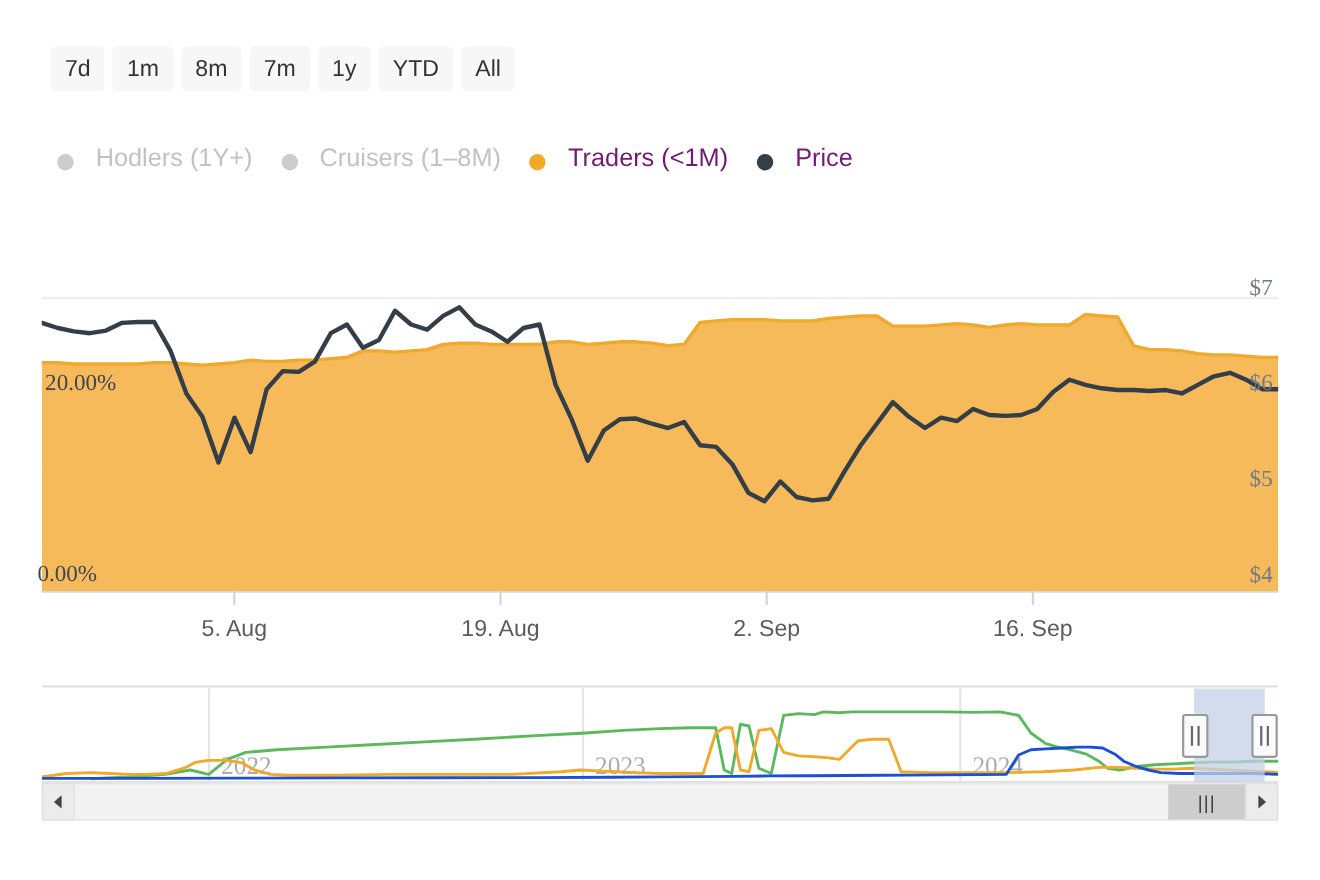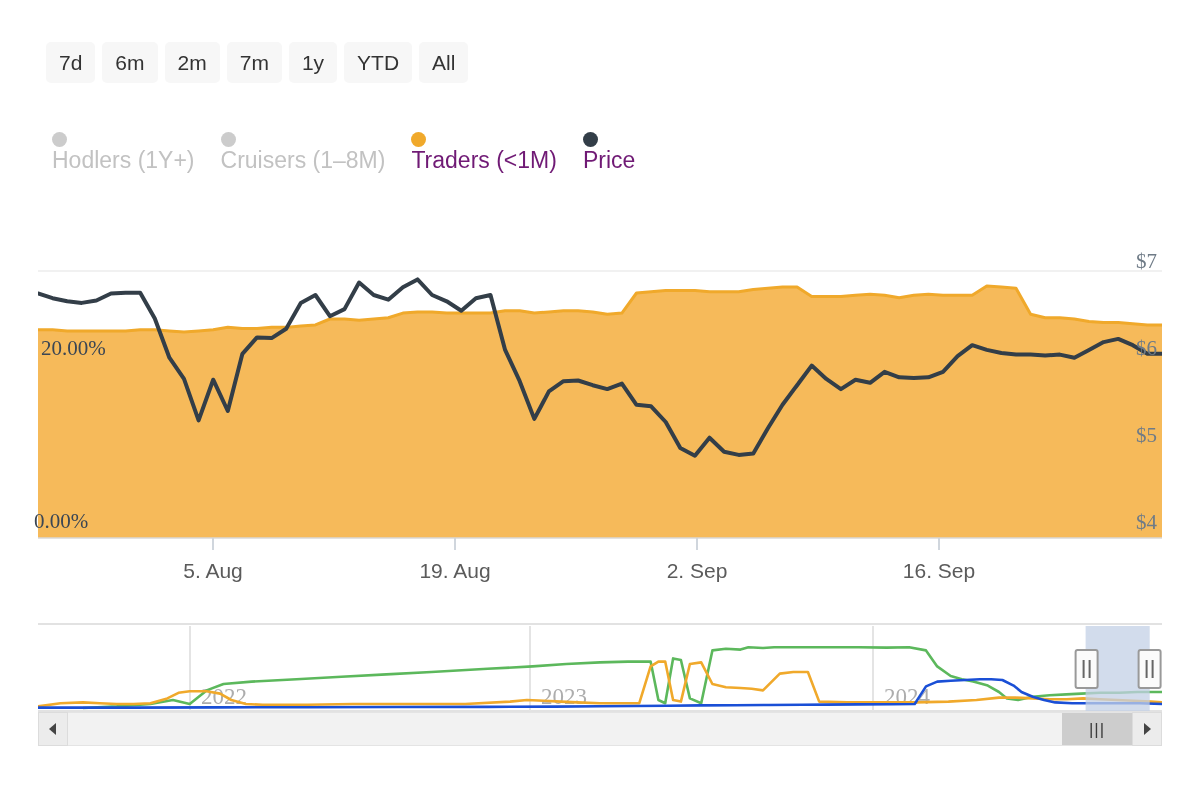--- a/index.html
+++ b/index.html
@@ -39,25 +39,24 @@
   
   #legend {
     position: absolute;
     left: 52px; top: 132px;
     display: flex;
     align-items: center;
     gap: 26px;
   }
   .legend-item {
     display: flex;
-    align-items: flex-start;
-    gap: 2px;
+    align-items: flex-end;
+    gap: 20px;
     cursor: pointer;
     white-space: nowrap;
-    flex-direction: column;
   }
   .legend-dot {
     width: 15px; height: 15px;
     border-radius: 50%;
     flex: 0 0 auto;
     display: block;
   }
   .legend-label {
     font-size: 23px;
     line-height: 1;
@@ -158,22 +157,22 @@
     user-select: none;
   }
 </style>
 </head>
 <body>
 
 <div id="app">
 
   <div id="range-selector">
     <button class="range-btn">7d</button>
-    <button class="range-btn">6m</button>
-    <button class="range-btn">2m</button>
+    <button class="range-btn">1m</button>
+    <button class="range-btn">8m</button>
     <button class="range-btn">7m</button>
     <button class="range-btn">1y</button>
     <button class="range-btn">YTD</button>
     <button class="range-btn">All</button>
   </div>
 
   <div id="legend">
     <div class="legend-item disabled">
       <span class="legend-dot" style="background:#cccccc"></span>
       <span class="legend-label">Hodlers (1Y+)</span>

